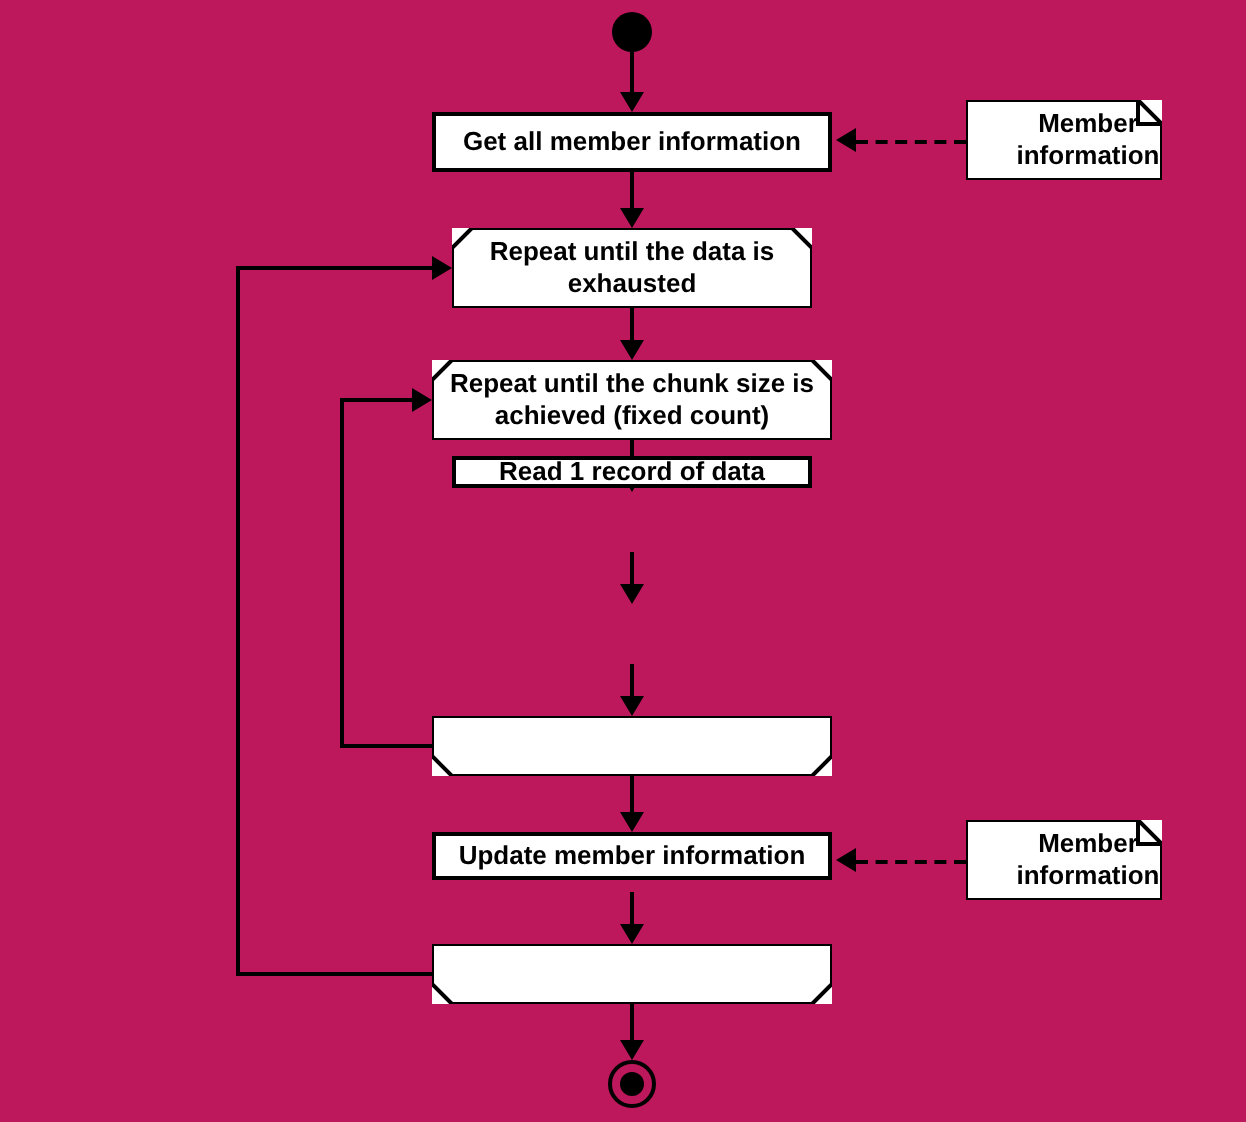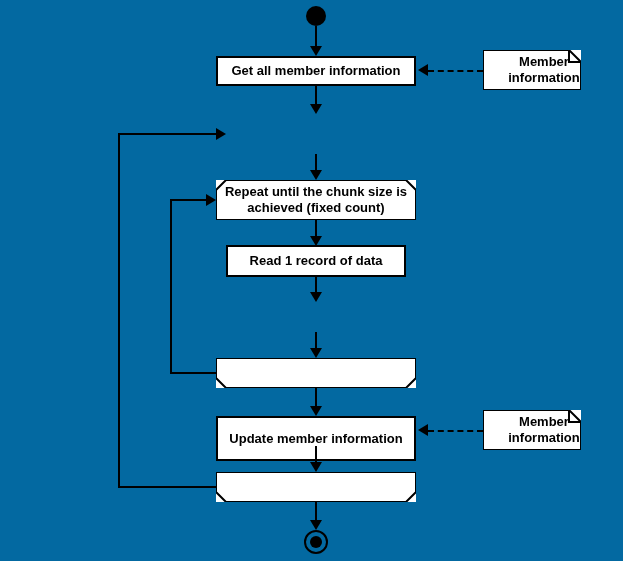--- a/index.html
+++ b/index.html
@@ -7,21 +7,21 @@
     padding: 0;
     background: #fff;
     font-family: Arial, sans-serif;
     font-size: 13px;
     font-weight: bold;
   }
   .canvas {
     position: relative;
     width: 623px;
     height: 561px;
-    background: #0369a1;
+    background: #be185d;
   }
   .text-center {
     display: flex;
     align-items: center;
     justify-content: center;
     text-align: center;
     line-height: 1.2;
     padding-left: 24px;
   }
 
@@ -150,38 +150,47 @@
 information</span>
     </div>
   </div>
 
   <div class="dashed-line" style="left:428px; top:70px; width:55px;"></div>
   <div class="arrowhead-left" style="left:418px; top:64px;"></div>
 
   <div class="vline" style="left:315px; top:86px; height:20px;"></div>
   <div class="arrowhead-down" style="left:310px; top:104px;"></div>
 
+  <div class="loop-shape" style="left:226px; top:114px; width:180px; height:40px;">
+    <svg viewBox="0 0 180 40" preserveAspectRatio="none">
+      <polygon points="10,0 170,0 180,10 180,40 0,40 0,10" fill="#fff" stroke="#000" stroke-width="2"></polygon>
+    </svg>
+    <div class="text-center" style="position:absolute; inset:0; padding:2px 6px;">
+      <span style="white-space:pre-line;">Repeat until the data is
+exhausted</span>
+    </div>
+  </div>
 
   <div class="vline" style="left:315px; top:154px; height:18px;"></div>
   <div class="arrowhead-down" style="left:310px; top:170px;"></div>
 
   <div class="loop-shape" style="left:216px; top:180px; width:200px; height:40px;">
     <svg viewBox="0 0 200 40" preserveAspectRatio="none">
       <polygon points="10,0 190,0 200,10 200,40 0,40 0,10" fill="#fff" stroke="#000" stroke-width="2"></polygon>
     </svg>
     <div class="text-center" style="position:absolute; inset:0; padding:2px 6px;">
       <span style="white-space:pre-line;">Repeat until the chunk size is
 achieved (fixed count)</span>
     </div>
   </div>
 
   <div class="vline" style="left:315px; top:220px; height:18px;"></div>
   <div class="arrowhead-down" style="left:310px; top:236px;"></div>
 
-  <div class="action-box text-center" style="left:226px; top:245px; width:180px; height:32px;">
+  <div class="action-box text-center" style="left:226px; top:228px; width:180px; height:16px;">
     <span>Read 1 record of data</span>
   </div>
 
   <div class="vline" style="left:315px; top:276px; height:18px;"></div>
   <div class="arrowhead-down" style="left:310px; top:292px;"></div>
 
 
   <div class="vline" style="left:315px; top:332px; height:18px;"></div>
   <div class="arrowhead-down" style="left:310px; top:348px;"></div>
 
@@ -192,21 +201,21 @@
   </div>
 
   <div class="hline" style="left:170px; top:372px; width:46px;"></div>
   <div class="vline" style="left:170px; top:199px; height:175px;"></div>
   <div class="hline" style="left:170px; top:199px; width:36px;"></div>
   <div class="arrowhead-right" style="left:206px; top:194px;"></div>
 
   <div class="vline" style="left:315px; top:388px; height:20px;"></div>
   <div class="arrowhead-down" style="left:310px; top:406px;"></div>
 
-  <div class="action-box text-center" style="left:216px; top:416px; width:200px; height:45px;">
+  <div class="action-box text-center" style="left:216px; top:416px; width:200px; height:24px;">
     <span>Update member information</span>
   </div>
 
   <div class="note" style="left:483px; top:410px; width:98px; height:40px;">
     <svg viewBox="0 0 98 40" preserveAspectRatio="none">
       <polygon points="0,0 86,0 98,12 98,40 0,40" fill="#fff" stroke="#000" stroke-width="2"></polygon>
       <polyline points="86,0 86,12 98,12" fill="none" stroke="#000" stroke-width="2"></polyline>
     </svg>
     <div class="text-center" style="position:absolute; inset:0;">
       <span style="white-space:pre-line;">Member

